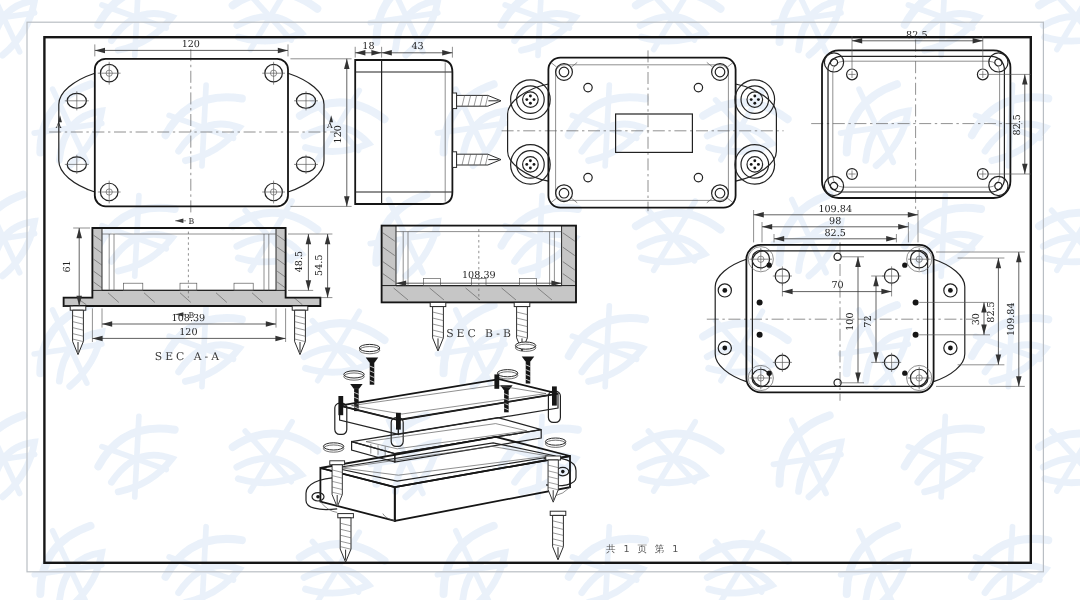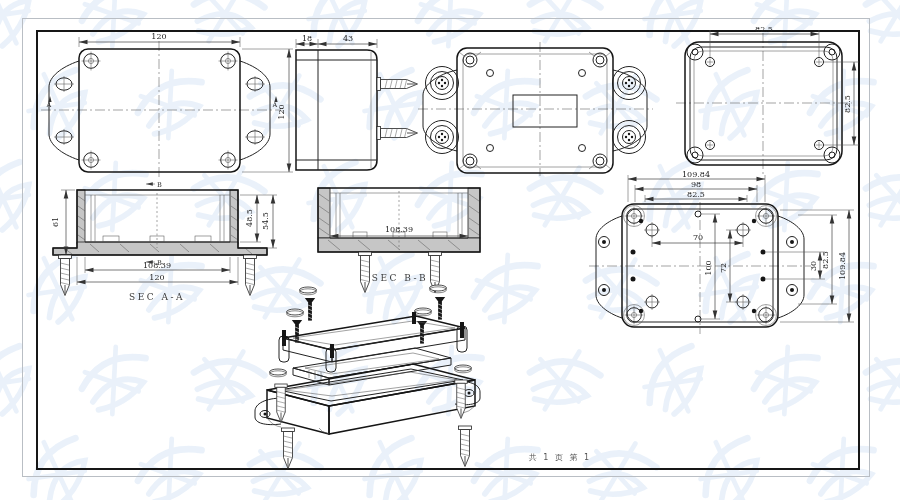--- a/index.html
+++ b/index.html
@@ -4,21 +4,21 @@
 <style>
   html,body{margin:0;padding:0;background:#fff;}
   .sheet{position:relative;width:900px;height:500px;background:#fff;overflow:hidden;
          font-family:"DejaVu Serif",serif;}
   #wm-layer{position:absolute;left:0;top:0;width:900px;height:500px;z-index:0;}
   .border-outer{position:absolute;left:22px;top:18px;width:846px;height:457px;
                 border:1px solid #b9bec4;z-index:1;}
   .border-inner{position:absolute;left:36px;top:30px;width:820px;height:436px;
                 border:2px solid #161616;z-index:1;}
   .view{position:absolute;z-index:2;overflow:visible;}
-  .footer{position:absolute;z-index:2;left:505px;top:452px;width:110px;text-align:center;
+  .footer{position:absolute;z-index:2;left:505px;top:452px;width:110px;text-align:left;
           font:8px "DejaVu Sans",sans-serif;letter-spacing:2px;color:#555;}
   .ln{stroke:#222;stroke-width:1;fill:none}
   .lnb{stroke:#151515;stroke-width:1.5;fill:none}
   .thin{stroke:#555;stroke-width:.55;fill:none}
   .cl{stroke:#666;stroke-width:.6;fill:none;stroke-dasharray:10 3 2 3}
   .dot{stroke:#666;stroke-width:.6;fill:none;stroke-dasharray:2 2.5}
   .dim{stroke:#333;stroke-width:.65;fill:none}
   .ahf{fill:#333;stroke:none}
   .dt{font:8px "DejaVu Serif",serif;fill:#222}
   .dts{font:6.5px "DejaVu Serif",serif;fill:#222}

